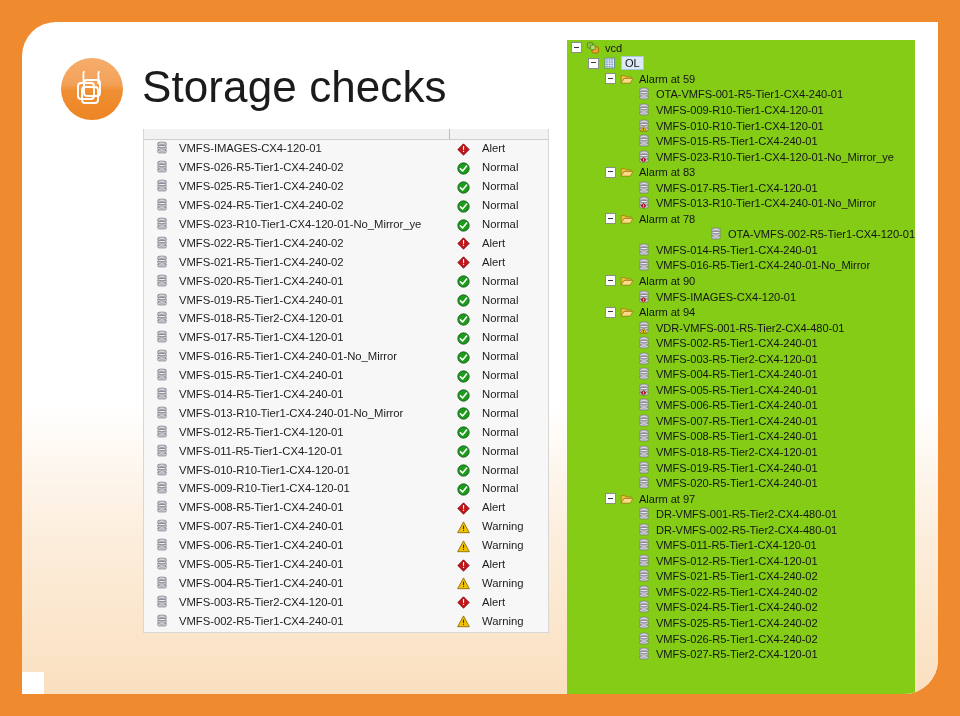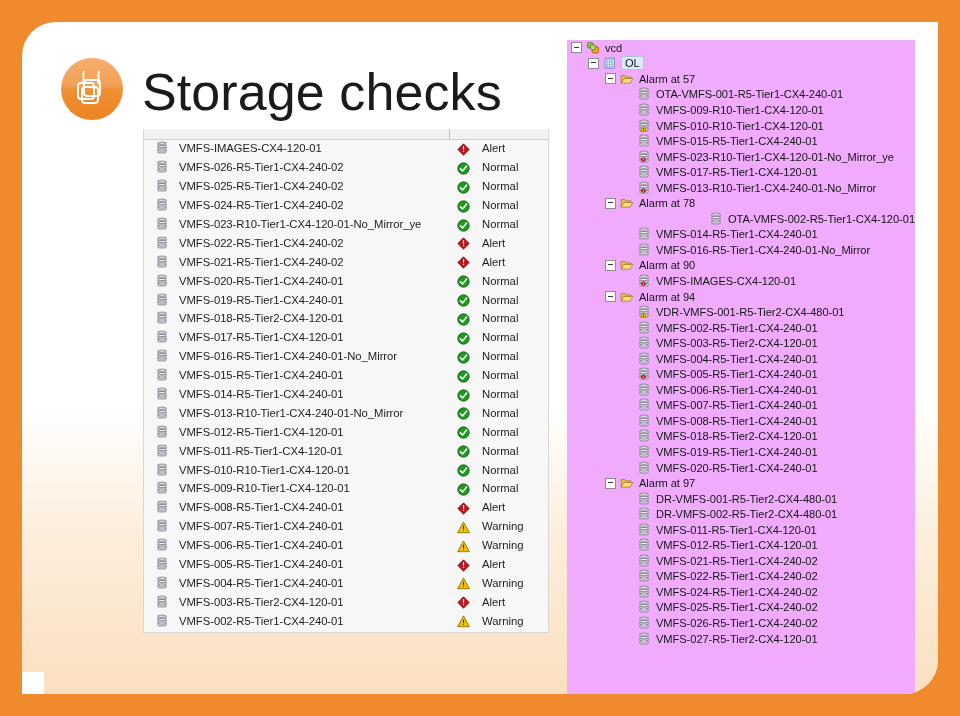--- a/index.html
+++ b/index.html
@@ -29,21 +29,21 @@
   #notch-bl{position:absolute;left:0;bottom:0;width:22px;height:22px;background:#ffffff;}
 
   
   #logo{
     position:absolute;left:39px;top:36px;width:62px;height:62px;border-radius:50%;
     background:linear-gradient(to bottom,#f6ae6c 0%,#f3a158 42%,#ef8f33 52%,#ec8424 100%);
   }
   #logo svg{position:absolute;left:11px;top:10px;}
   #page-title{
     position:absolute;left:120px;top:40px;
-    font-size:52px;color:#1b1b1b;letter-spacing:.1px;white-space:nowrap;
+    font-size:44px;color:#1b1b1b;letter-spacing:.1px;white-space:nowrap;
   }
 
   
   #left-panel{
     position:absolute;left:121px;top:107px;width:406px;height:504px;
     background:#f7f7f7;
     border-left:1px solid #d7d7d7;border-right:1px solid #d7d7d7;border-bottom:1px solid #d7d7d7;
     box-sizing:border-box;
     overflow:hidden;
   }
@@ -58,21 +58,21 @@
   .srow .sname{
     margin-left:10px;font-size:11.3px;color:#1d1d1d;white-space:nowrap;
     letter-spacing:-0.05px;
   }
   .srow .stat-ico{position:absolute;left:313px;width:13px;height:13px;}
   .srow .stat-txt{position:absolute;left:338px;font-size:11.3px;color:#1d1d1d;}
 
   
   #right-panel{
     position:absolute;left:545px;top:18px;width:348px;height:660px;
-    background:#f0abfc;overflow:hidden;
+    background:#84cc16;overflow:hidden;
   }
   .trow{height:15.55px;display:flex;align-items:center;position:relative;white-space:nowrap;}
   .twist{width:9px;height:9px;border:1px solid #8c8c8c;background:#fdfdfd;position:relative;flex:0 0 9px;}
   .twist::before{content:"";position:absolute;left:1.5px;top:3.5px;width:5px;height:1px;background:#3a3a3a;}
   .t-ico{width:14px;height:14px;margin-left:4px;flex:0 0 14px;position:relative;}
   .t-label{margin-left:5px;font-size:11.1px;color:#151515;letter-spacing:-0.05px;}
   .t-label.sel{background:#dce9f7;border:1px solid #a9c6e4;padding:0 3px;margin-left:4px;}
 
   .spacer{flex:0 0 auto;}
 </style>
@@ -612,21 +612,21 @@
               <rect x="9.4" y="11.3" width="1.9" height="1.5" fill="#7d9cc4"></rect>
             </svg></span>
           <span class="t-label sel">OL</span>
         </div>
         <div class="trow" style="padding-left: 38px;">
           <span class="twist"></span>
           <span class="t-ico"><svg width="14" height="14" viewBox="0 0 16 16">
               <path d="M1.3 12.6 V4.1 h4.2 l1.4 1.5 h5.6 v2.0 H4.6 L1.3 12.6 Z" fill="#f3c141" stroke="#9a7413" stroke-width=".8" stroke-linejoin="round"></path>
               <path d="M4.6 7.3 h10.1 l-2.9 5.4 H1.3 Z" fill="#fcdd86" stroke="#9a7413" stroke-width=".8" stroke-linejoin="round"></path>
             </svg></span>
-          <span class="t-label">Alarm at 57</span>
+          <span class="t-label">Alarm at 59</span>
         </div>
         <div class="trow" style="padding-left: 55px;">
           <span class="spacer" style="width: 11px;"></span>
           <span class="t-ico"><svg width="14" height="14" viewBox="0 0 16 16">
               <g>
                 <rect x="3.2" y="2.2" width="9.6" height="3.6" rx="1.3" fill="#e9e9ee" stroke="#6a6a78" stroke-width=".85"></rect>
                 <ellipse cx="8" cy="2.5" rx="4.8" ry="1.25" fill="#f6f6f9" stroke="#6a6a78" stroke-width=".85"></ellipse>
                 <rect x="3.2" y="6.1" width="9.6" height="3.6" rx="1.3" fill="#e9e9ee" stroke="#6a6a78" stroke-width=".85"></rect>
                 <ellipse cx="8" cy="6.3999999999999995" rx="4.8" ry="1.25" fill="#f6f6f9" stroke="#6a6a78" stroke-width=".85"></ellipse>
                 <rect x="3.2" y="10" width="9.6" height="3.6" rx="1.3" fill="#e9e9ee" stroke="#6a6a78" stroke-width=".85"></rect>
@@ -689,20 +689,28 @@
                 <rect x="3.2" y="6.1" width="9.6" height="3.6" rx="1.3" fill="#e9e9ee" stroke="#6a6a78" stroke-width=".85"></rect>
                 <ellipse cx="8" cy="6.3999999999999995" rx="4.8" ry="1.25" fill="#f6f6f9" stroke="#6a6a78" stroke-width=".85"></ellipse>
                 <rect x="3.2" y="10" width="9.6" height="3.6" rx="1.3" fill="#e9e9ee" stroke="#6a6a78" stroke-width=".85"></rect>
                 <ellipse cx="8" cy="10.3" rx="4.8" ry="1.25" fill="#f6f6f9" stroke="#6a6a78" stroke-width=".85"></ellipse>
               </g>
               <path d="M4.5 11.2 L7.4 8.6 L10.3 11.2 L7.4 13.8 Z" fill="#c4151c" stroke="#7d0a10" stroke-width=".7"></path>
               <rect x="7.0" y="9.8" width=".9" height="1.9" fill="#fff"></rect>
               <rect x="7.0" y="12.1" width=".9" height=".9" fill="#fff"></rect>
             </svg></span>
           <span class="t-label">VMFS-023-R10-Tier1-CX4-120-01-No_Mirror_ye</span>
+        </div>
+        <div class="trow" style="padding-left: 38px;">
+          <span class="twist"></span>
+          <span class="t-ico"><svg width="14" height="14" viewBox="0 0 16 16">
+              <path d="M1.3 12.6 V4.1 h4.2 l1.4 1.5 h5.6 v2.0 H4.6 L1.3 12.6 Z" fill="#f3c141" stroke="#9a7413" stroke-width=".8" stroke-linejoin="round"></path>
+              <path d="M4.6 7.3 h10.1 l-2.9 5.4 H1.3 Z" fill="#fcdd86" stroke="#9a7413" stroke-width=".8" stroke-linejoin="round"></path>
+            </svg></span>
+          <span class="t-label">Alarm at 83</span>
         </div>
         <div class="trow" style="padding-left: 55px;">
           <span class="spacer" style="width: 11px;"></span>
           <span class="t-ico"><svg width="14" height="14" viewBox="0 0 16 16">
               <g>
                 <rect x="3.2" y="2.2" width="9.6" height="3.6" rx="1.3" fill="#e9e9ee" stroke="#6a6a78" stroke-width=".85"></rect>
                 <ellipse cx="8" cy="2.5" rx="4.8" ry="1.25" fill="#f6f6f9" stroke="#6a6a78" stroke-width=".85"></ellipse>
                 <rect x="3.2" y="6.1" width="9.6" height="3.6" rx="1.3" fill="#e9e9ee" stroke="#6a6a78" stroke-width=".85"></rect>
                 <ellipse cx="8" cy="6.3999999999999995" rx="4.8" ry="1.25" fill="#f6f6f9" stroke="#6a6a78" stroke-width=".85"></ellipse>
                 <rect x="3.2" y="10" width="9.6" height="3.6" rx="1.3" fill="#e9e9ee" stroke="#6a6a78" stroke-width=".85"></rect>

